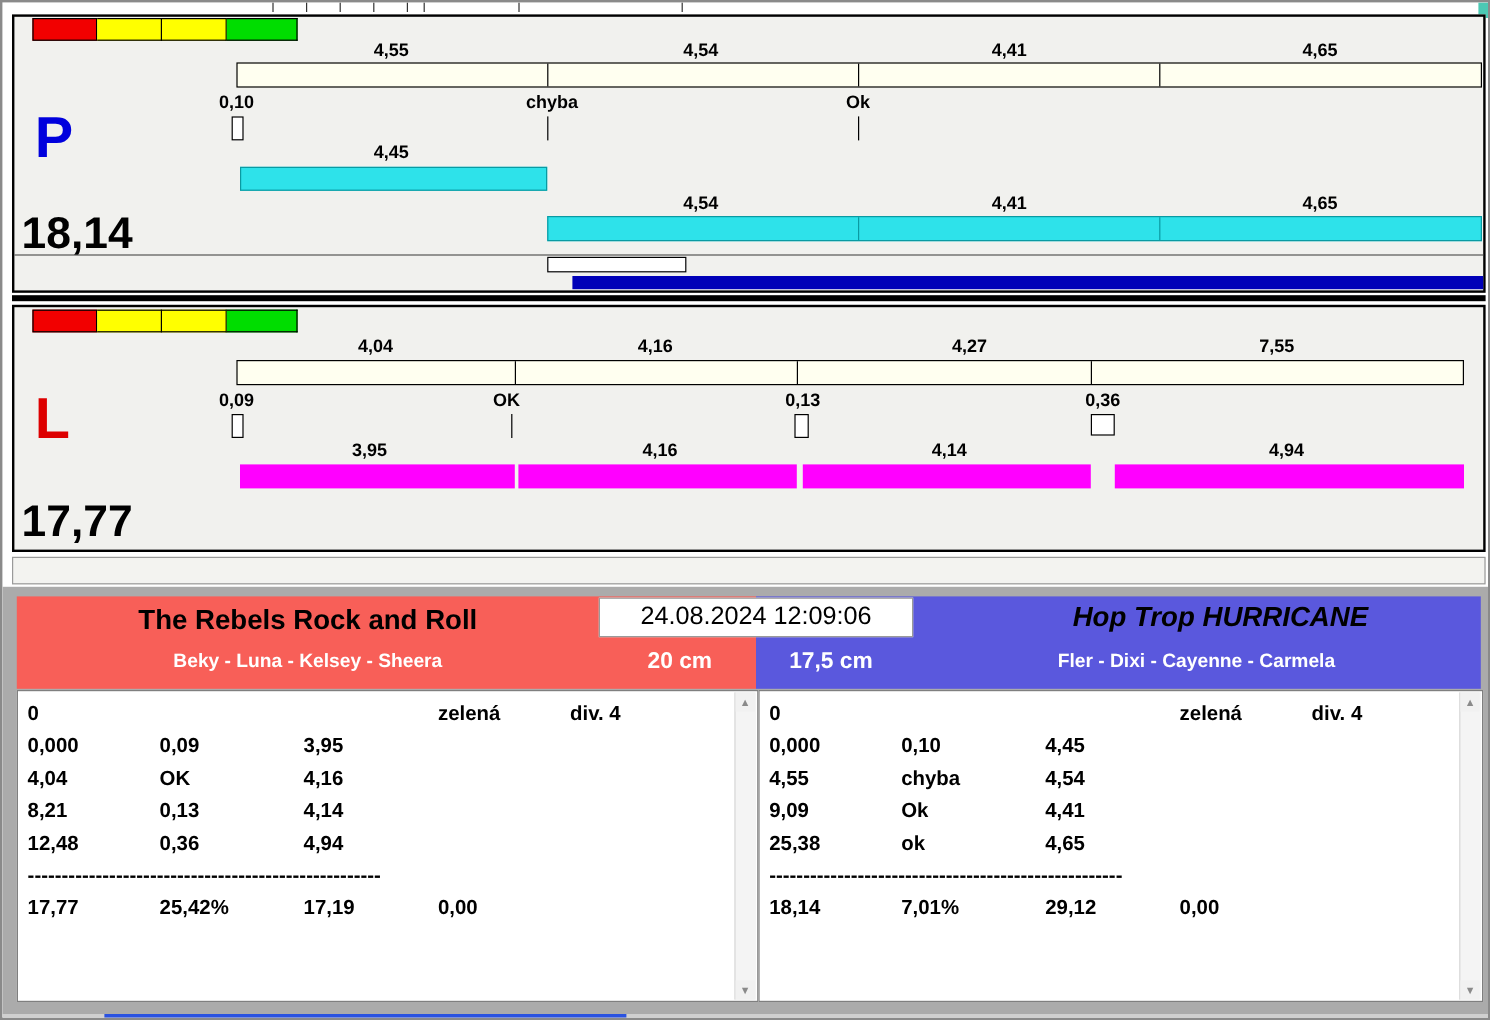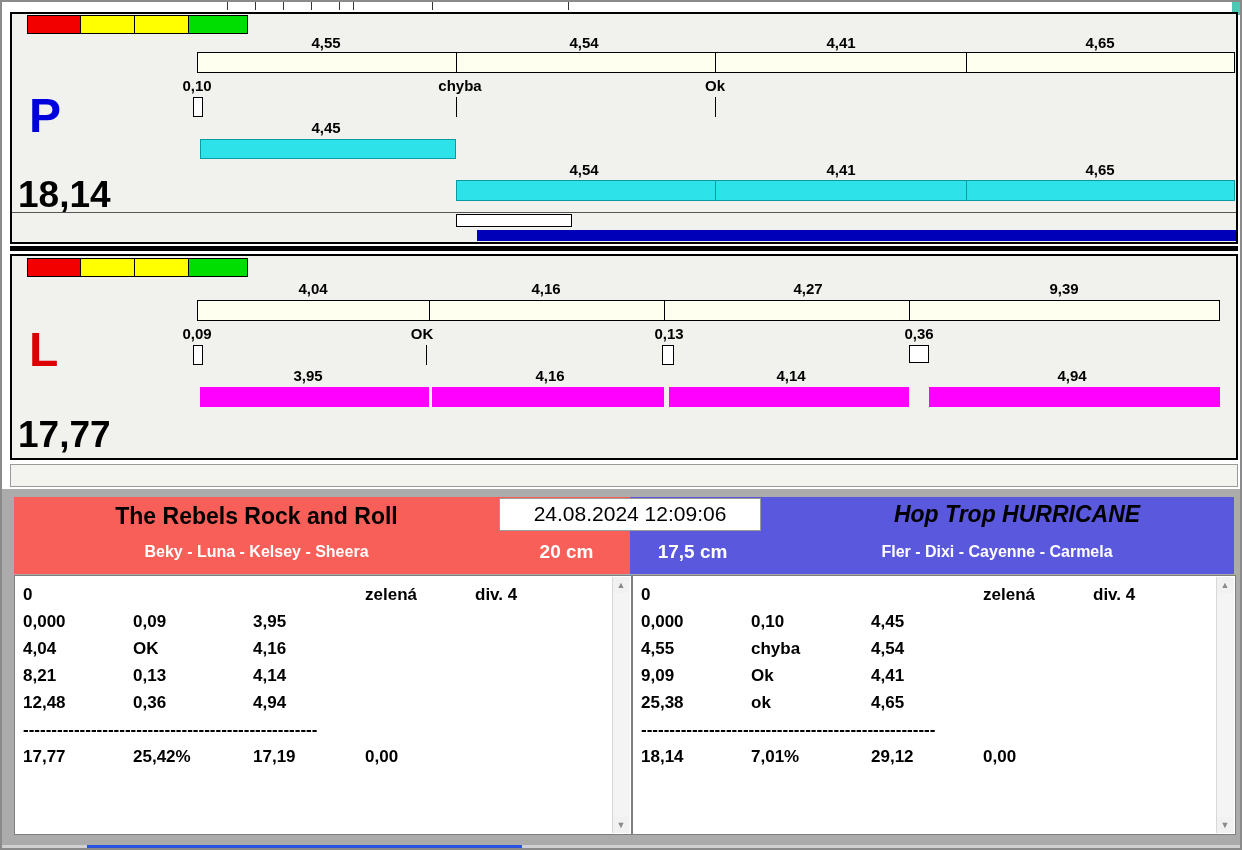--- a/index.html
+++ b/index.html
@@ -116,21 +116,21 @@
       <div class="light" style="width:53px;background:#ffff00"></div>
       <div class="light" style="width:58px;background:#00dd00"></div>
     </div>
 
     <div class="lane-letter" style="left:17px;top:70px;color:#dd0000">L</div>
     <div class="lane-total" style="left:6px;top:160px;">17,77</div>
 
     <div class="bar-label" style="left:301px;top:24px;">4,04</div>
     <div class="bar-label" style="left:534px;top:24px;">4,16</div>
     <div class="bar-label" style="left:774px;top:24px;margin-left:22px;">4,27</div>
-    <div class="bar-label" style="left:1052px;top:24px;">9,39</div>
+    <div class="bar-label" style="left:1052px;top:24px;">7,55</div>
 
     <div class="cream-bar abs" style="left:185px;top:44px;width:1023px;height:21px;">
       <div class="seg" style="width:232px"></div>
       <div class="seg" style="width:235px"></div>
       <div class="seg" style="width:245px"></div>
       <div class="seg" style="width:311px"></div>
     </div>
 
     <div class="marker-label" style="left:185px;top:69px;">0,09</div>
     <div class="marker-label" style="left:410px;top:69px;">OK</div>

